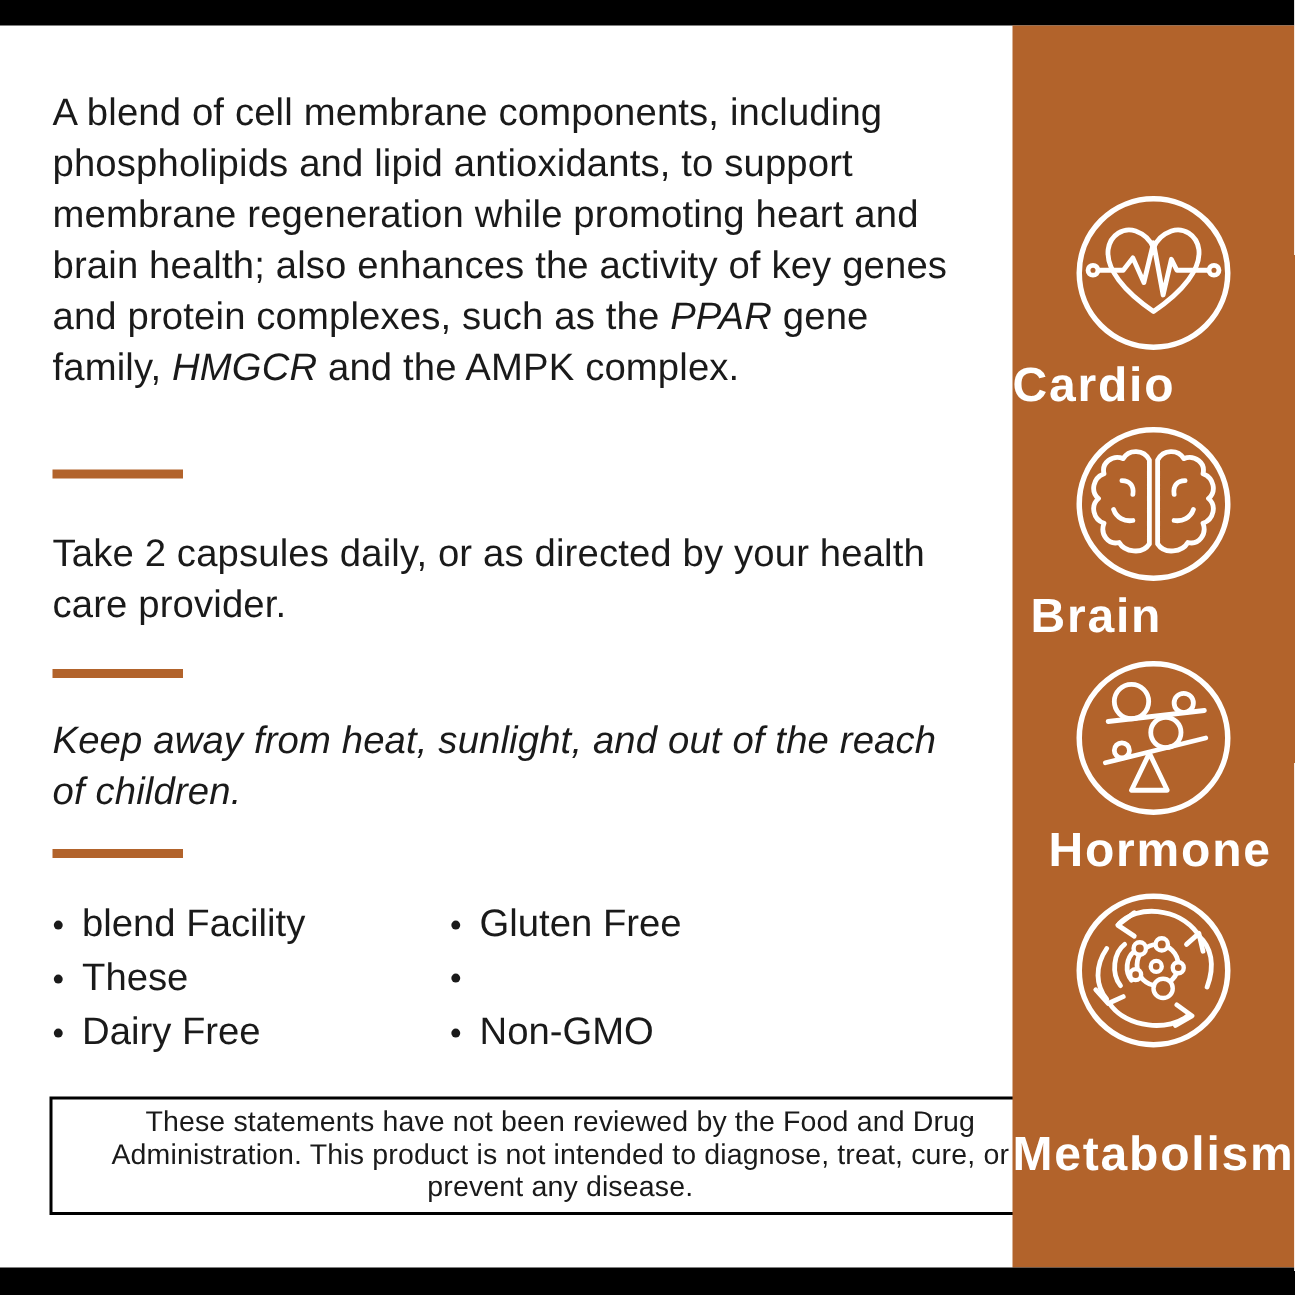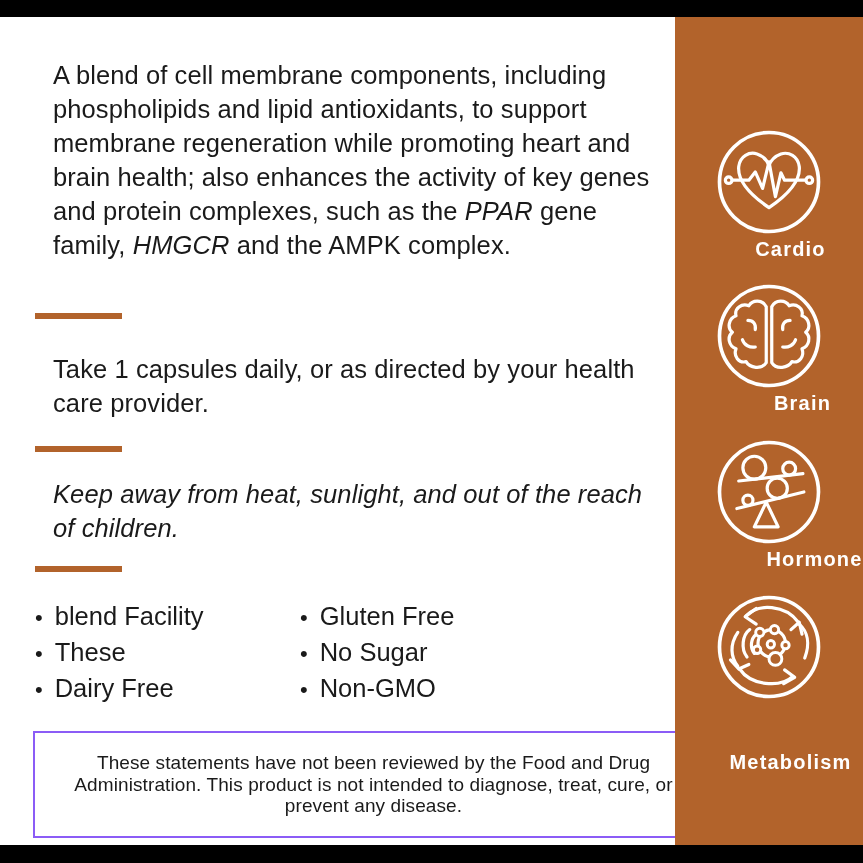--- a/index.html
+++ b/index.html
@@ -12,21 +12,21 @@
   html,body{background:#fff;}
   body{font-family:"Liberation Sans",sans-serif;color:var(--ink);}
   .label-canvas{
     position:relative;width:863px;height:863px;background:var(--paper);
     overflow:hidden;
   }
   .bar{position:absolute;left:0;width:863px;background:var(--bar);}
   .bar.top{top:0;height:17px;}
   .bar.bottom{top:845px;height:18px;}
 
-  .content{position:absolute;left:53px;width:612px;}
+  .content{position:absolute;left:35px;width:612px;}
   .body-text{font-size:25.5px;line-height:34px;color:var(--ink);letter-spacing:.1px;}
   .body-text .it{font-style:italic;}
 
   .p1{top:58px;}
   .p2{top:352px;}
   .p3{top:477px;font-style:italic;}
 
   .divider{position:absolute;left:35px;width:87px;height:6px;background:var(--accent);}
   .d1{top:313px;}
   .d2{top:446px;}
@@ -34,57 +34,57 @@
 
   .bullets{position:absolute;top:598px;left:35px;width:612px;}
   .bullet-col{position:absolute;top:0;}
   .bullet-col.left{left:0;width:250px;}
   .bullet-col.right{left:265px;width:300px;}
   .bullet-row{display:flex;align-items:baseline;height:36px;font-size:25.5px;line-height:36px;}
   .bullet-glyph{margin-right:12px;font-size:22px;}
 
   .disclaimer-box{
     position:absolute;top:731px;left:33px;width:681px;min-height:70px;
-    border:2px solid #8b5cf6;background:var(--paper);
+    border:2px solid #000000;background:var(--paper);
     display:flex;align-items:center;justify-content:center;
-    padding:19px 16px;
+    padding:5px 16px;
   }
   .disclaimer-text{font-size:19px;line-height:21.5px;text-align:center;letter-spacing:.1px;}
 
   .side-panel{
     position:absolute;left:675px;top:17px;width:188px;height:828px;
     background:var(--accent);
   }
   .icon-wrap{position:absolute;left:714px;width:110px;height:110px;}
   .iw-cardio{top:127px;}
   .iw-brain{top:281px;}
   .iw-hormone{top:437px;}
   .iw-metabolism{top:592px;}
   .lbl-cardio{top:238px;}
   .lbl-brain{top:392px;margin-left:12px;}
   .lbl-hormone{top:548px;margin-left:24px;}
   .lbl-metabolism{top:703px;margin-top:48px;}
-  .panel-label-abs{position:absolute;left:675px;width:188px;text-align:center;
-    color:#fff;font-weight:bold;font-size:20px;letter-spacing:1.2px;padding-left:43px;}
+  .panel-label-abs{position:absolute;left:675px;width:188px;
+    color:#fff;font-weight:bold;font-size:32px;letter-spacing:1.2px;}
   svg .ln{fill:none;stroke:#fff;stroke-width:3.5;stroke-linecap:round;stroke-linejoin:round;}
   svg .ring{fill:none;stroke:#fff;stroke-width:4;}
   svg .node{fill:var(--accent);stroke:#fff;stroke-width:3.2;}
 </style>
 </head>
 <body>
 
 <div class="label-canvas">
 
   <div class="bar top"></div>
 
   <p class="content body-text p1"><span>A blend of cell membrane components, including phospholipids and lipid antioxidants, to support membrane regeneration while promoting heart and brain health; also enhances the activity of key genes and protein complexes, such as the </span><span class="it">PPAR</span><span> gene family, </span><span class="it">HMGCR</span><span> and the AMPK complex.</span></p>
 
   <div class="divider d1"></div>
 
-  <p class="content body-text p2">Take 1 capsules daily, or as directed by your health care provider.</p>
+  <p class="content body-text p2">Take 2 capsules daily, or as directed by your health care provider.</p>
 
   <div class="divider d2"></div>
 
   <p class="content body-text p3">Keep away from heat, sunlight, and out of the reach of children.</p>
 
   <div class="divider d3"></div>
 
   <div class="bullets">
     <div class="bullet-col left">
       <div class="bullet-row">
@@ -100,21 +100,20 @@
           <span>Dairy Free</span>
         </div>
     </div>
     <div class="bullet-col right">
       <div class="bullet-row">
           <span class="bullet-glyph">•</span>
           <span>Gluten Free</span>
         </div>
       <div class="bullet-row">
           <span class="bullet-glyph">•</span>
-          <span>No Sugar</span>
         </div>
       <div class="bullet-row">
           <span class="bullet-glyph">•</span>
           <span>Non-GMO</span>
         </div>
     </div>
   </div>
 
   <div class="disclaimer-box">
     <p class="disclaimer-text">These statements have not been reviewed by the Food and Drug Administration. This product is not intended to diagnose, treat, cure, or prevent any disease.</p>

